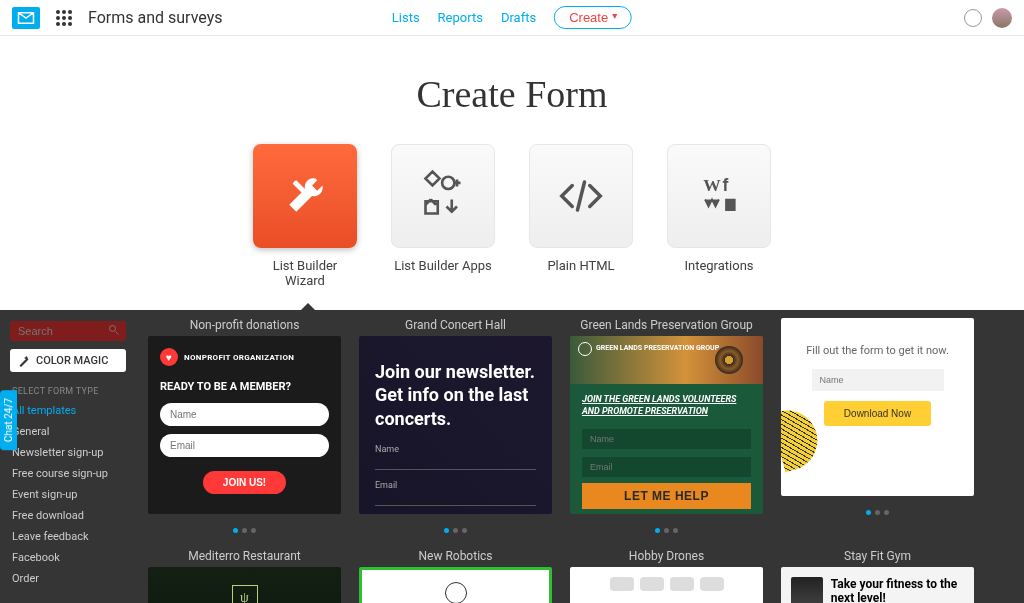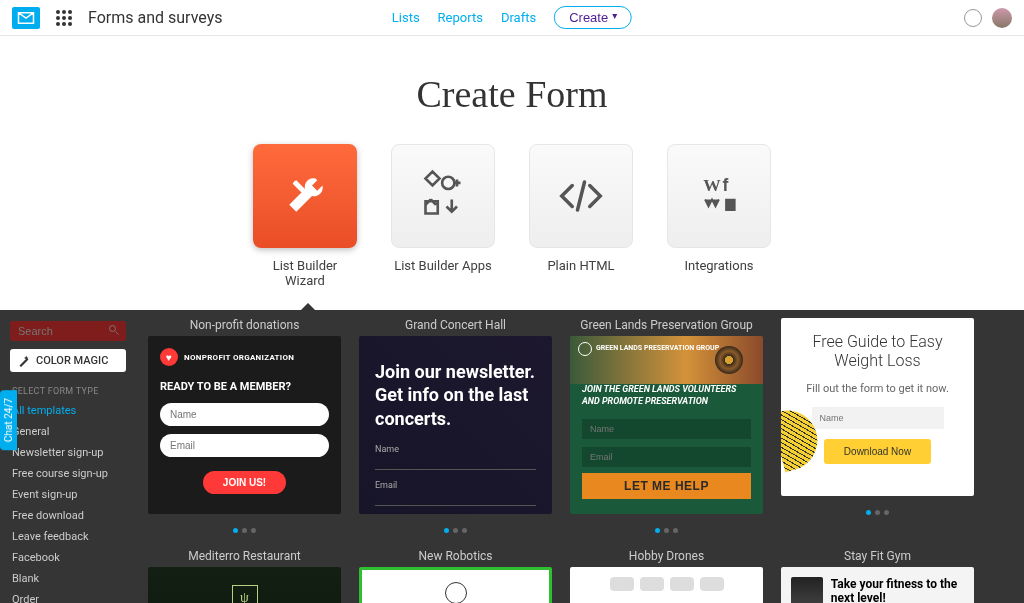--- a/index.html
+++ b/index.html
@@ -8,21 +8,21 @@
     
     .topbar { display: flex; align-items: center; height: 36px; border-bottom: 1px solid #e6e6e6; padding: 0 12px; position: relative; }
     .logo { width: 28px; height: 22px; background: #00aeef; border-radius: 2px; display: flex; align-items: center; justify-content: center; margin-right: 6px; }
     .logo svg { width: 18px; height: 14px; fill: #fff; }
     .apps-icon { width: 16px; height: 16px; margin: 0 10px; border-right:1px solid #eee; padding-right:14px; }
     .apps-icon-dots { display:grid; grid-template-columns:repeat(3,4px); grid-template-rows:repeat(3,4px); gap:2px; }
     .apps-icon-dots span { width:4px; height:4px; background:#333; border-radius:50%; }
     .breadcrumb { font-size: 16px; color: #333; margin-left: 6px; }
     .center-nav { position:absolute; left:50%; transform:translateX(-50%); display:flex; align-items:center; gap:18px; }
     .center-nav a { color:#00aeef; text-decoration:none; font-size:13px; }
-    .create-btn { border:1px solid #00aeef; color:#4c1d95; border-radius:14px; padding:3px 14px; font-size:13px; display:flex; align-items:flex-start; gap:4px; cursor:pointer; background:#fff; }
+    .create-btn { border:1px solid #00aeef; color:#ef4444; border-radius:14px; padding:3px 14px; font-size:13px; display:flex; align-items:flex-start; gap:4px; cursor:pointer; background:#fff; }
     .create-btn .chev { font-size:10px; }
     .topbar-right { margin-left:auto; display:flex; align-items:center; gap:10px; }
     .gear-icon { width:18px; height:18px; border:1.5px solid #999; border-radius:50%; position:relative; }
     .avatar { width:20px; height:20px; border-radius:50%; background: linear-gradient(#c9a, #876); }
 
     
     .page-title { text-align:center; font-size:38px; font-weight:300; color:#333; margin-top:36px; margin-bottom:28px; font-family: Georgia, serif; }
 
     
     .tiles { display:flex; justify-content:center; gap:34px; }
@@ -72,21 +72,21 @@
     .card2 h4 { font-size:18px; font-weight:bold; line-height:1.3; margin-bottom:14px; }
     .card2 .lbl { font-size:9px; color:#aaa; margin-bottom:2px; }
     .card2 .line { border-bottom:1px solid #555; height:14px; margin-bottom:10px; }
     .lets-btn { background:#7b3fcc; color:#fff; border:none; padding:5px 14px; font-size:10px; font-weight:bold; display:block; margin:8px auto 0; }
 
     .card3 { background:#1a5a3a; color:#fff; padding:0; }
     .card3-img { height:48px; background:linear-gradient(90deg,#3a5a3a,#d4923a 60%,#8a4a2a); position:relative; padding:6px 8px; }
     .card3-logo { font-size:7px; font-weight:bold; line-height:1.1; display:flex; gap:4px; align-items:center; }
     .card3-logo-circle { width:14px; height:14px; border:1px solid #fff; border-radius:50%; }
     .card3-eye { position:absolute; right:20px; top:10px; width:28px; height:28px; border-radius:50%; background:radial-gradient(circle, #d4a030 20%, #3a2a1a 22%, #8a5a2a 45%, #3a2a1a 70%); }
-    .card3-body { padding:0 12px; }
+    .card3-body { padding:10px 12px;text-decoration:underline; }
     .card3 h4 { font-size:9px; font-weight:bold; font-style:italic; line-height:1.3; margin-bottom:10px; }
     .card3 input { width:100%; background:#14482e; border:none; padding:5px 8px; font-size:9px; color:#fff; margin-bottom:6px; }
     .help-btn { background:#e8881e; color:#2a2a2a; border:none; padding:6px; font-size:12px; font-weight:bold; width:100%; letter-spacing:.5px; }
 
     .card4 { background:#fff; padding:14px; text-align:center; position:relative; }
     .card4 h4 { font-size:16px; font-weight:300; color:#333; line-height:1.2; }
     .card4 .sub { font-size:11px; color:#666; margin:12px 0; }
     .card4 .tape { position:absolute; left:-4px; top:90px; width:40px; height:60px; background:repeating-linear-gradient(45deg,#f5d030,#f5d030 3px,#333 3px,#333 4px); border-radius:0 30px 30px 0; transform:rotate(-15deg); }
     .card4 input { width:80%; border:none; background:#f2f2f2; padding:6px 8px; font-size:9px; margin-bottom:6px; text-align:left; display:block; margin-left:auto; margin-right:auto; }
     .dl-btn { background:#ffcf33; color:#333; border:none; padding:7px 20px; font-size:10px; font-weight:500; border-radius:3px; margin-top:4px; }
@@ -204,21 +204,20 @@
     </div>
     <div class="sidebar-heading">SELECT FORM TYPE</div>
     <a class="sidebar-item active">All templates</a>
     <a class="sidebar-item">General</a>
     <a class="sidebar-item">Newsletter sign-up</a>
     <a class="sidebar-item">Free course sign-up</a>
     <a class="sidebar-item">Event sign-up</a>
     <a class="sidebar-item">Free download</a>
     <a class="sidebar-item">Leave feedback</a>
     <a class="sidebar-item">Facebook</a>
-    <a class="sidebar-item">Blank</a>
     <a class="sidebar-item">Order</a>
 
   </div>
 
   <div class="gallery-grid">
     <div class="row">
 
       <div class="card-col">
         <div class="card-title">Non-profit donations</div>
         <div class="card card1">
@@ -262,21 +261,20 @@
             <input placeholder="Name" style="">
             <input placeholder="Email" style="">
             <button class="help-btn">LET ME HELP</button>
           </div>
         </div>
         <div class="dots"><span class="active"></span><span></span><span></span></div>
       </div>
 
       <div class="card-col">
         <div class="card card4">
-          <h4>Free Guide to Easy Weight Loss</h4>
           <div class="sub">Fill out the form to get it now.</div>
           <div class="tape"></div>
           <input placeholder="Name" style="">
           <button class="dl-btn">Download Now</button>
         </div>
         <div class="dots"><span class="active"></span><span></span><span></span></div>
       </div>
     </div>
 
     <div class="row">

